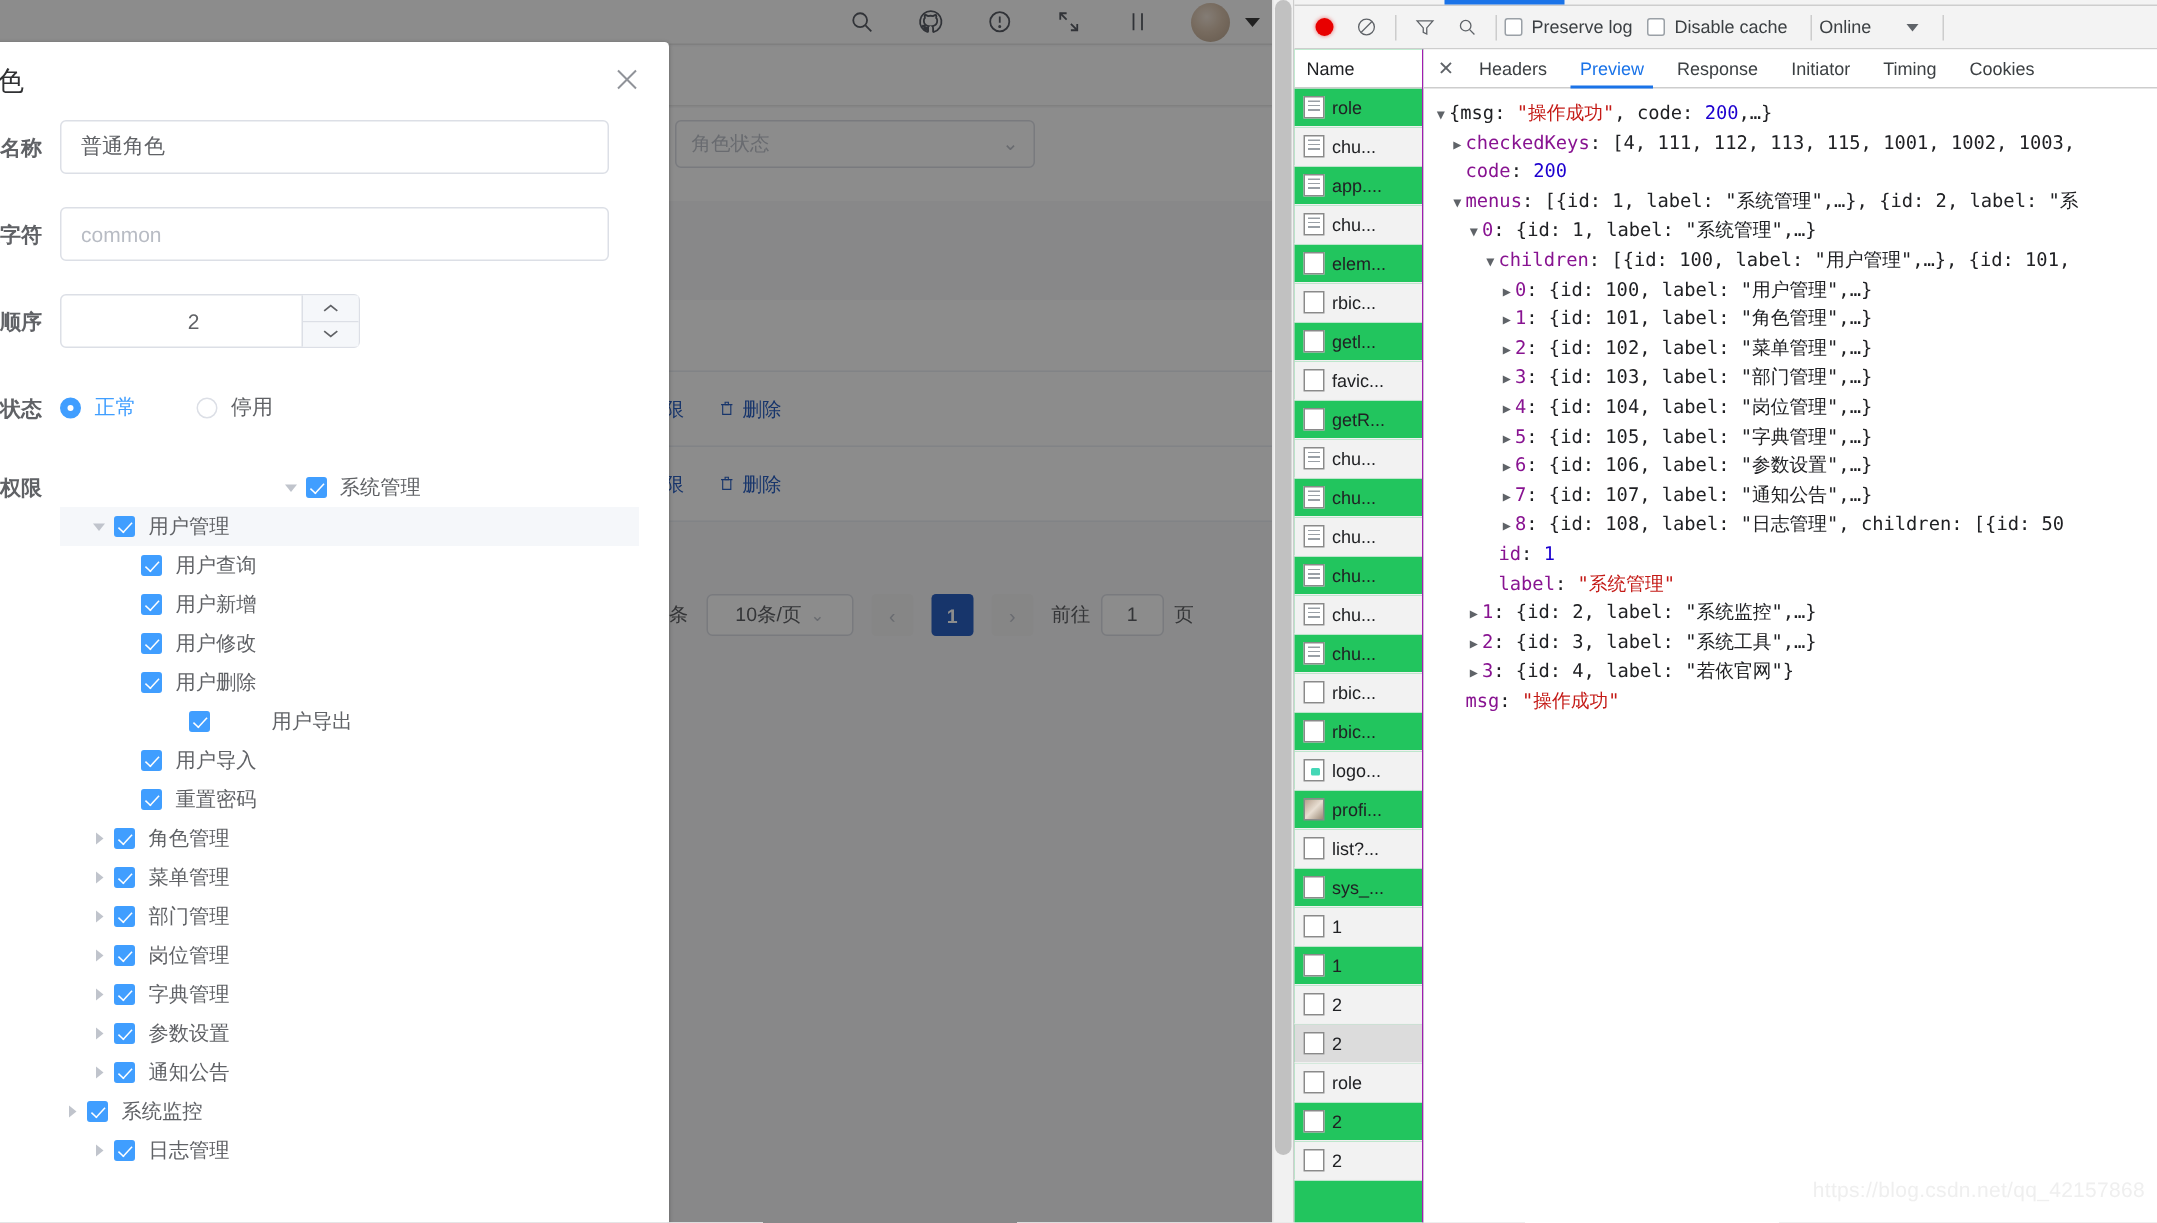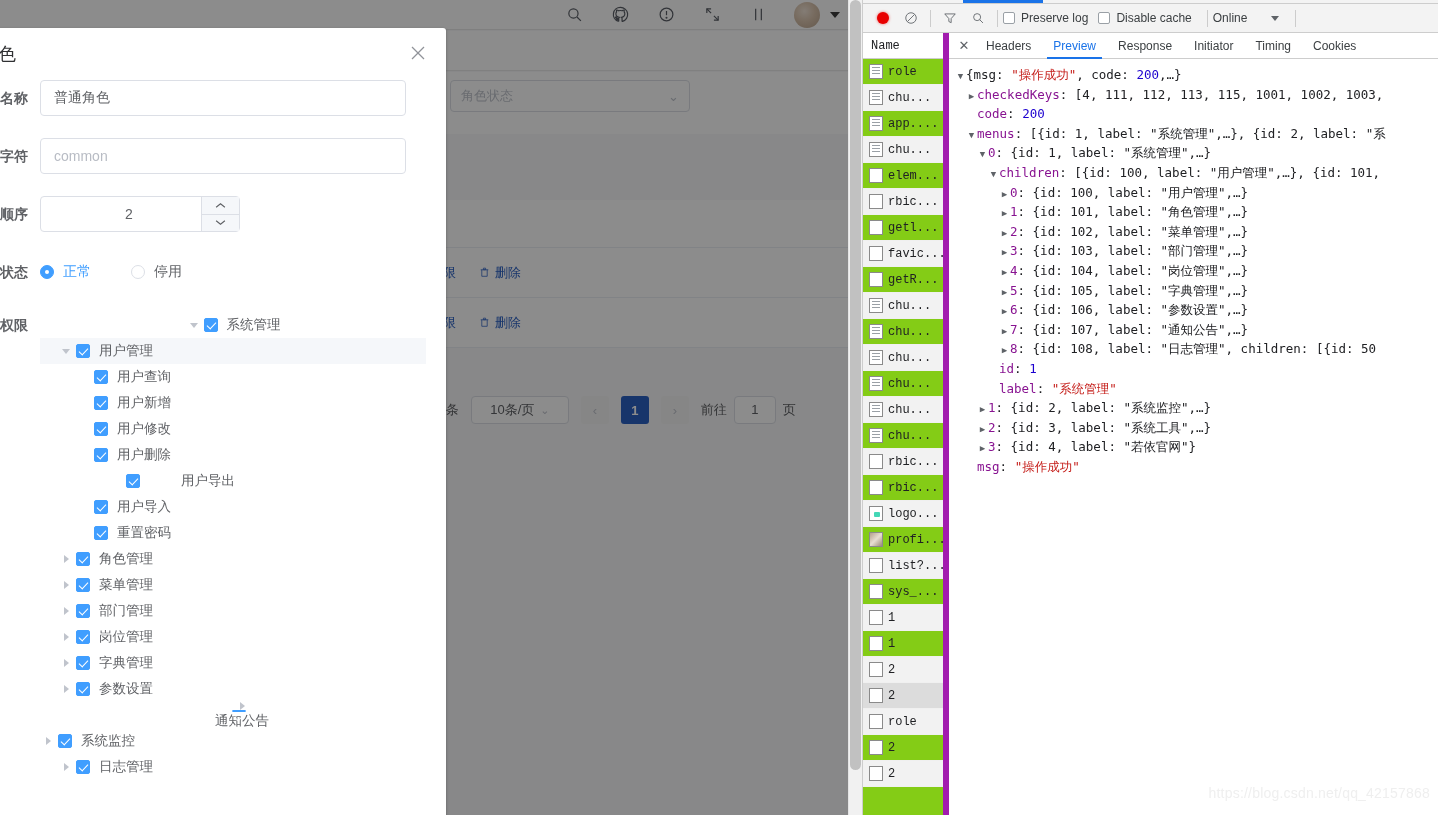--- a/index.html
+++ b/index.html
@@ -133,21 +133,21 @@
   .tb-ic { width: 28px; height: 26px; display:flex; align-items:center; justify-content:center; cursor:pointer; }
   .rec-dot { width: 12px; height:12px; border-radius:50%; background:#e80000; box-shadow: 0 0 3px rgba(232,0,0,0.6); }
   .tb-ic svg { width: 14px; height:14px; stroke:#5f6368; fill:none; stroke-width:1.5; }
   .tb-sep { width:1px; height: 17px; background:#ccc; margin: 0 5px; }
   .tb-check { display:flex; align-items:center; gap:6px; cursor:pointer; margin-right: 10px; }
   .chkbox { width: 12px; height:12px; border:1px solid #9aa0a6; border-radius:2px; background:#fff; }
   .tb-online { display:flex; align-items:center; gap: 24px; cursor:pointer; }
   .tb-online .arr { width:0;height:0;border-left:4px solid transparent;border-right:4px solid transparent;border-top:5px solid #5f6368; }
 
   .dt-main { display:flex; height: 782px; }
-  .dt-namecol { width: 86px; border-right:6px solid #a21caf; background:#84cc16;font-family:Liberation Mono, monospace; }
+  .dt-namecol { width: 86px; border-right:1px solid #a21caf; background:#22c55e; }
   .nc-head { height: 26px; display:flex; align-items:center; padding-left: 8px; font-size: 12px; color:#202124; border-bottom:1px solid #cdcdcd; background:#fff; }
   .nc-row { height: 26px; display:flex; align-items:center; gap: 5px; padding-left: 6px; font-size: 12px; color:#202124; border-bottom:1px solid #f0f0f0; cursor:pointer; }
   .nc-row.alt { background: #f2f2f2; }
   .nc-row.sel { background: #dcdcdc; }
   .f-ic { width: 14px; height: 15px; border:1px solid #8a8a8a; background:#fff; flex:none; position:relative; overflow:hidden; }
   .f-ic.doc::after { content:""; position:absolute; left:2px; top:2px; right:2px; bottom:2px;
     background: repeating-linear-gradient(to bottom, #9aa0a6 0px, #9aa0a6 1px, transparent 1px, transparent 3px); }
   .f-ic.img { border:1px solid #8a8a8a; background: linear-gradient(135deg,#b5a08d,#e8ded2 50%,#9b8a77); }
   .f-ic.logo { background:#fff; }
   .f-ic.logo::after { content:""; position:absolute; left:4px; top:5px; width:6px; height:5px; background:#44d7b6; border-radius: 1px;}
@@ -478,21 +478,21 @@
                 <span class="cb"></span>
                 <span class="tlabel">字典管理</span>
               </div>
               <div class="tnode" style="padding-left: 18px;">
                 <span class="t-arrow">
                   <span class="tri-right"></span>
                 </span>
                 <span class="cb"></span>
                 <span class="tlabel">参数设置</span>
               </div>
-              <div class="tnode" style="padding-left: 18px; flex-direction: column;">
+              <div class="tnode" style="padding-left: 18px;">
                 <span class="t-arrow">
                   <span class="tri-right"></span>
                 </span>
                 <span class="cb"></span>
                 <span class="tlabel">通知公告</span>
               </div>
               <div class="tnode" style="padding-left: 0px;">
                 <span class="t-arrow">
                   <span class="tri-right"></span>
                 </span>

